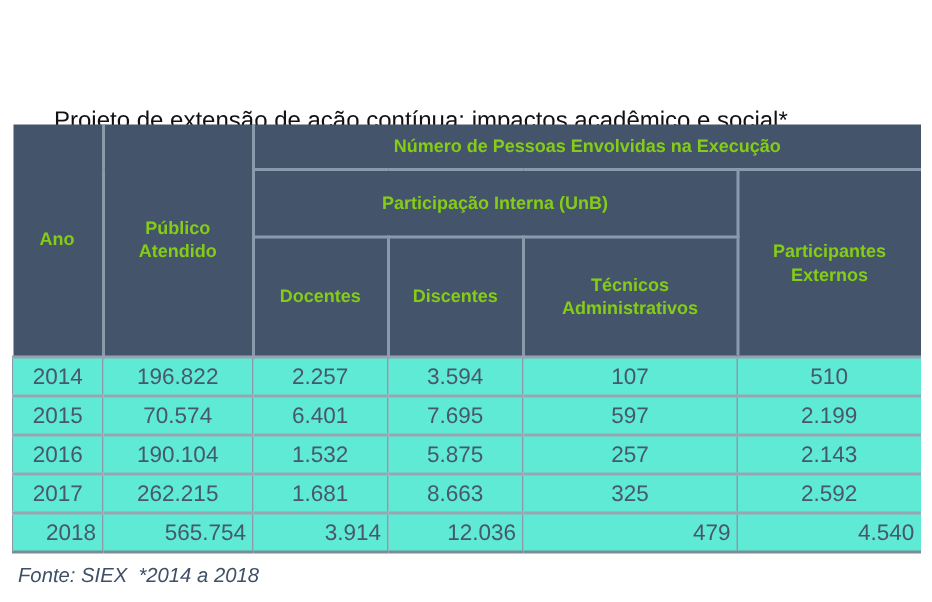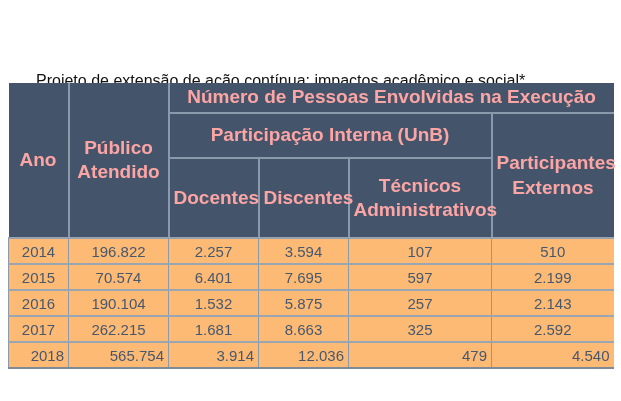--- a/index.html
+++ b/index.html
@@ -36,35 +36,35 @@
   }
   table.impact-table th, table.impact-table td {
     box-sizing: border-box;
     padding: 1px 4px;
     text-align: center;
     vertical-align: middle;
   }
   
   thead th {
     background: #44546A;
-    color: #fca5a5;
+    color: #84cc16;
     font-weight: bold;
-    font-size: 19px;
+    font-size: 12px;
     line-height: 1.28;
     border-right: 2px solid #8B99AD;
     border-bottom: 2px solid #8B99AD;
   }
   thead th.edge-right { border-right: none; }
   thead th.header-bottom { border-bottom: 2px solid #97A2B0; }
   tr.hr1 { height: 30px; }
   tr.hr2 { height: 45px; margin-top: 15px; }
   tr.hr3 { height: 80px; }
   
   tbody td {
-    background: #fdba74;
+    background: #5eead4;
     color: #47586E;
     font-size: 15px;
     height: 26px;
     border-right: 1px solid #8C99AA;
     border-bottom: 2px solid #9AA5B3;
   }
   tbody td:first-child { border-left: 1px solid #8C99AA; }
   tbody td.edge-right { border-right: none; }
   tbody tr:last-child td { border-bottom: 2px solid #7E8A98; text-align: right; }
   .source-note {
@@ -146,14 +146,15 @@
         <td>2018</td>
         <td>565.754</td>
         <td>3.914</td>
         <td>12.036</td>
         <td>479</td>
         <td class="edge-right">4.540</td>
       </tr>
     </tbody>
   </table>
 
+  <div class="source-note">Fonte: SIEX  *2014 a 2018</div>
 
 </div>
 
 </body></html>

